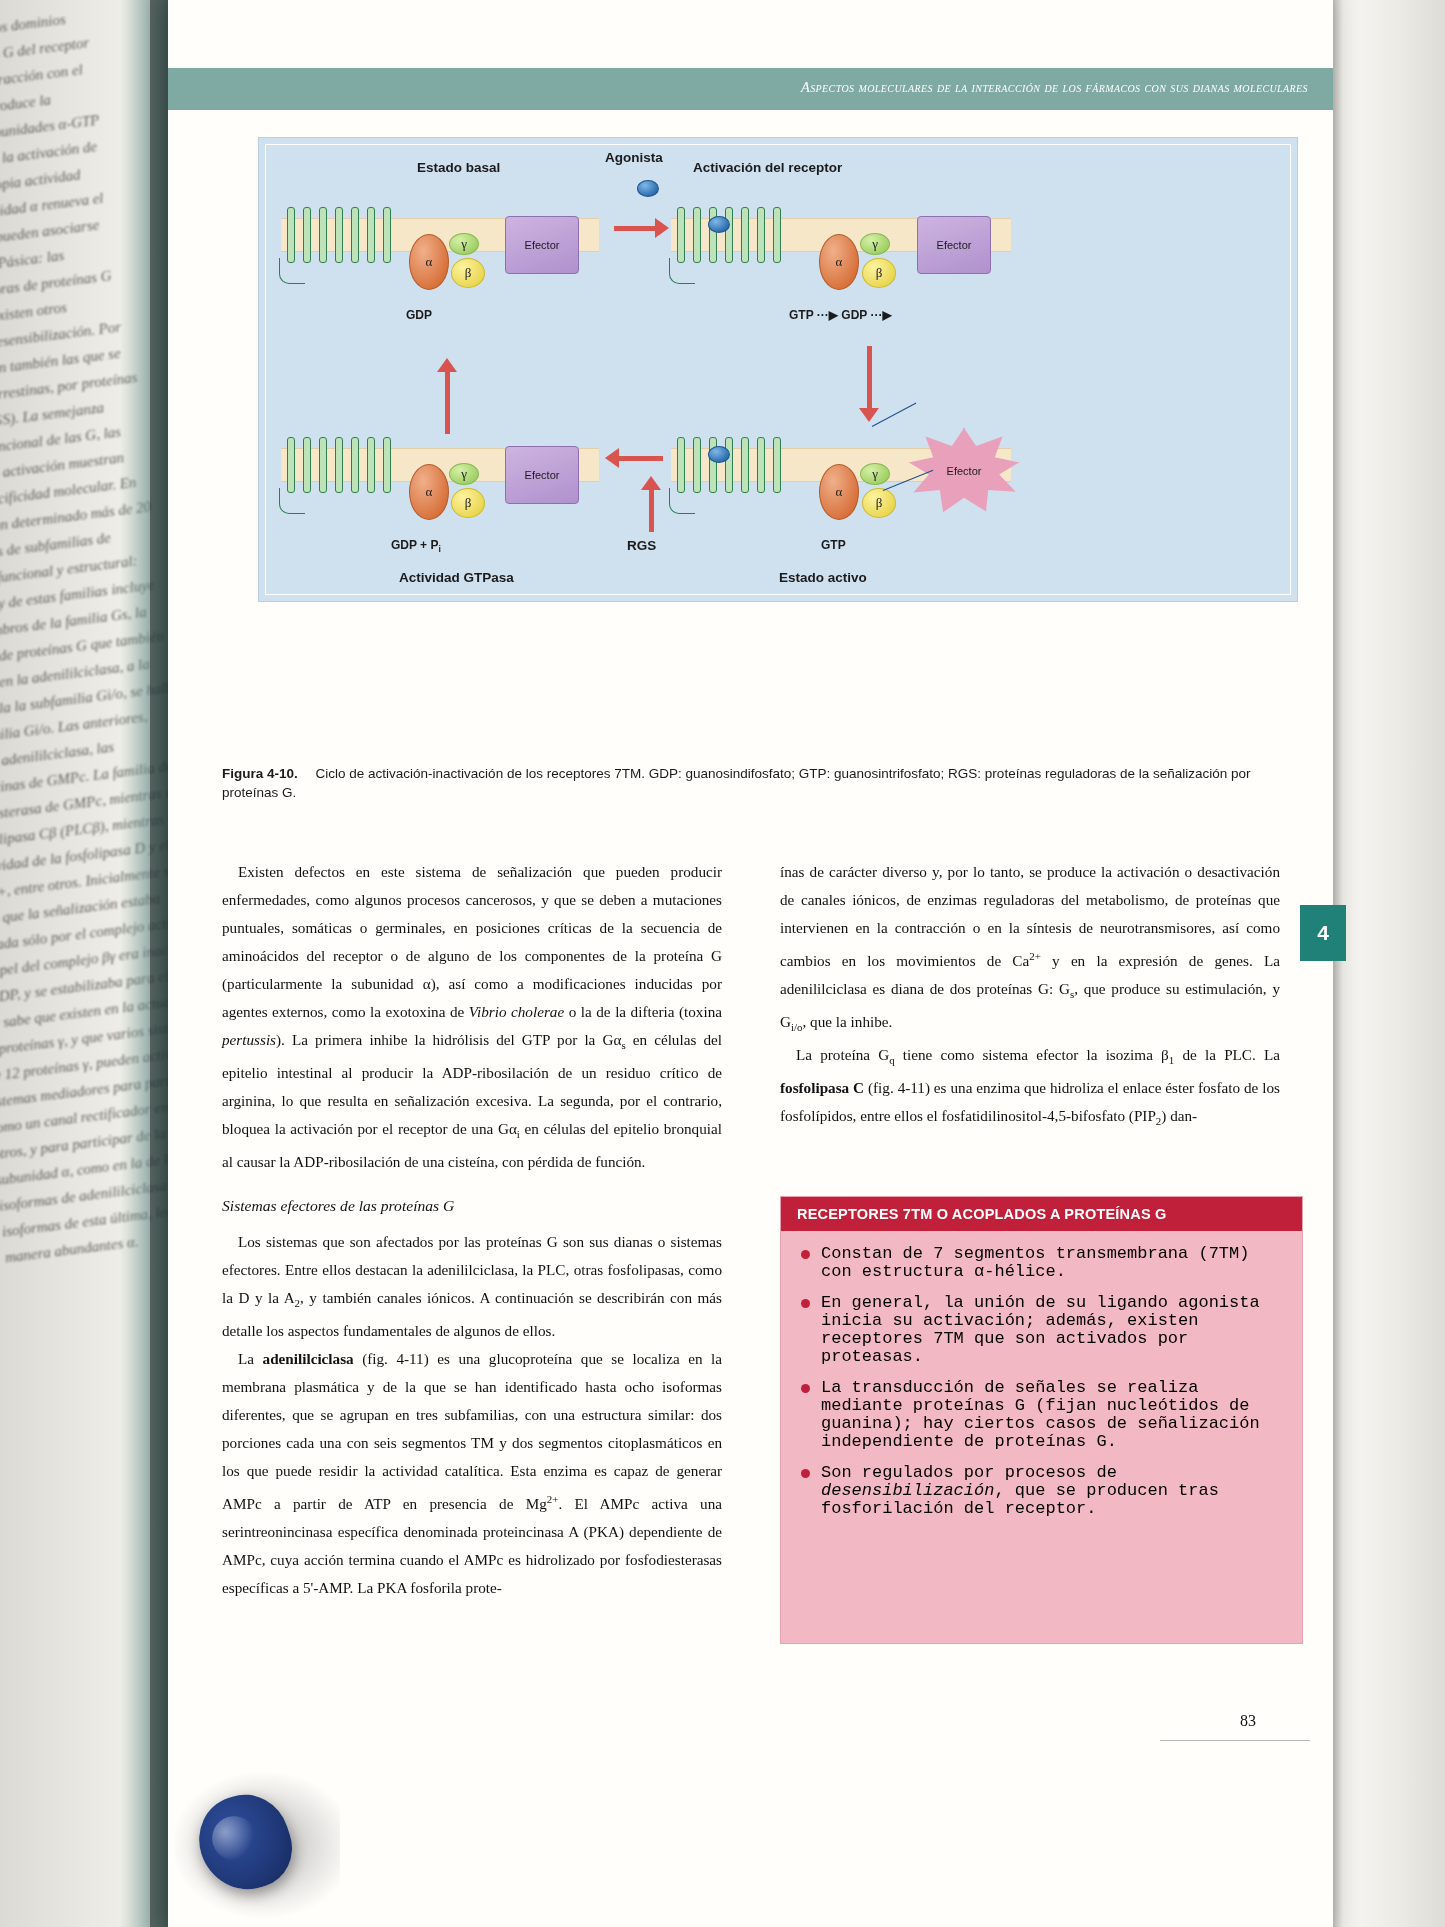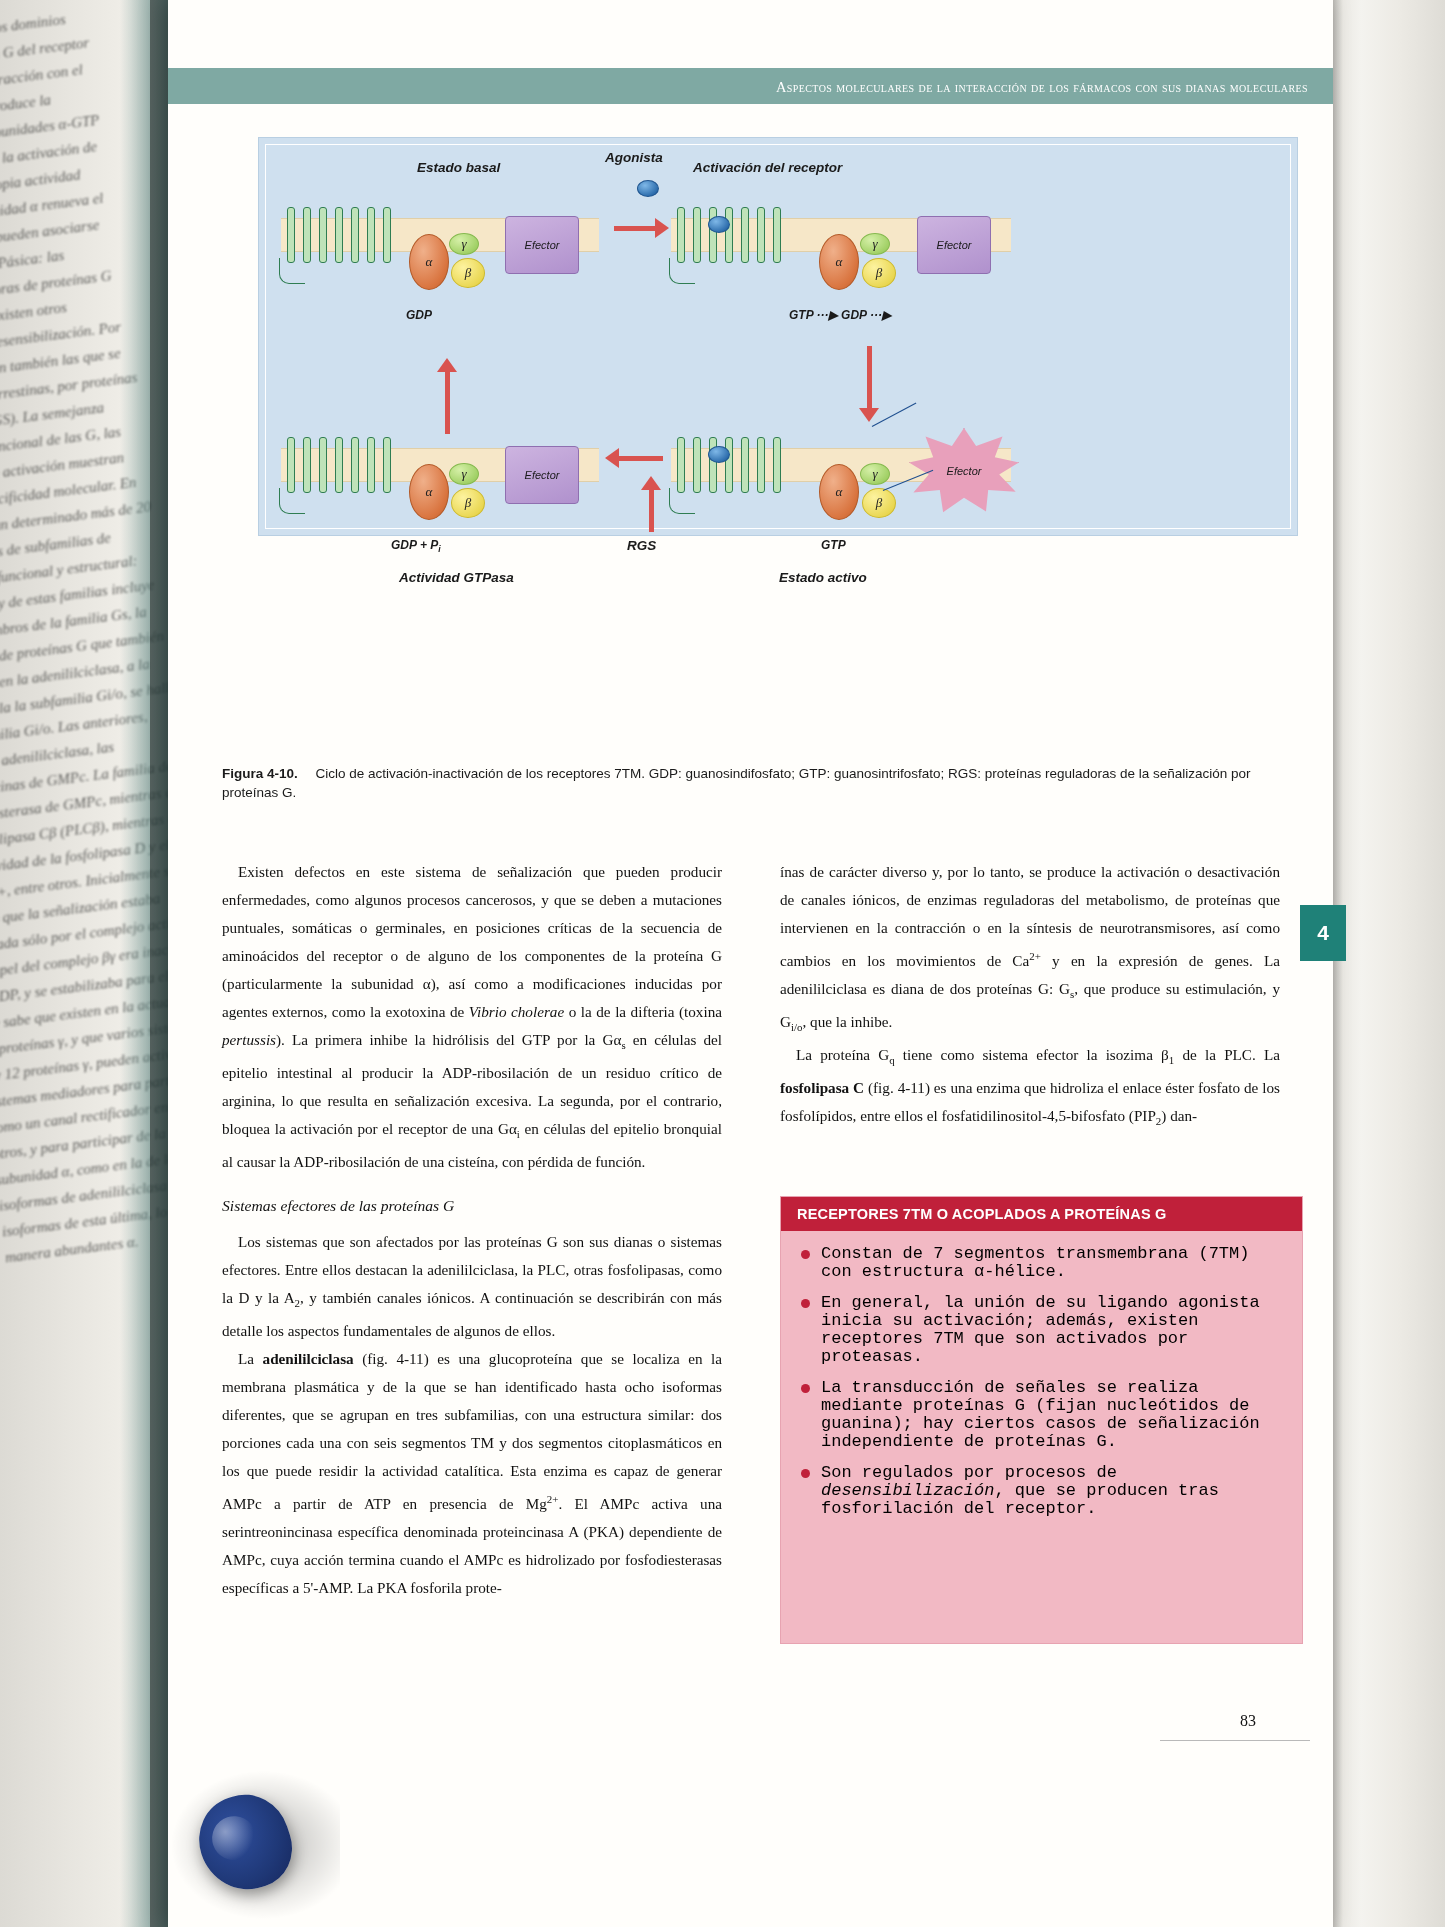--- a/index.html
+++ b/index.html
@@ -68,39 +68,39 @@
     background:radial-gradient(ellipse at 35% 30%, rgba(255,255,255,.45), rgba(255,255,255,0) 70%);
     border-radius:50%;
   }
   .thumb-shadow{
     position:absolute; left:170px; top:1770px; width:170px; height:150px;
     background:radial-gradient(ellipse at 55% 50%, rgba(0,0,0,.28), rgba(0,0,0,0) 70%);
   }
 
   
   .runhead {
-    position:absolute; left:168px; top:68px; width:1165px; height:36px;
+    position:absolute; left:168px; top:68px; width:1165px; height:42px;
     background:#7fa9a3;
     color:#ffffff;
+    font-style:italic;
   }
   .runhead .txt {
     position:absolute; right:25px; top:11px;
     font-family:"Liberation Serif", serif;
     font-size:14.5px;
     letter-spacing:.4px;
     font-variant:small-caps;
     white-space:nowrap;
   }
 
   
   .figbox {
-    position:absolute; left:258px; top:137px; width:1040px; height:399px;
+    position:absolute; left:258px; top:137px; width:1040px; height:465px;
     background:#cfe0ef;
     border:1px solid #b9cfe2;
-    font-style:italic;
   }
   .figbox .inner {
     position:absolute; inset:6px;
     border:1px solid #ffffff;
   }
   .fig-label {
     position:absolute;
     font-family:"Liberation Sans", sans-serif;
     font-weight:bold;
     color:#1b1b1b;

